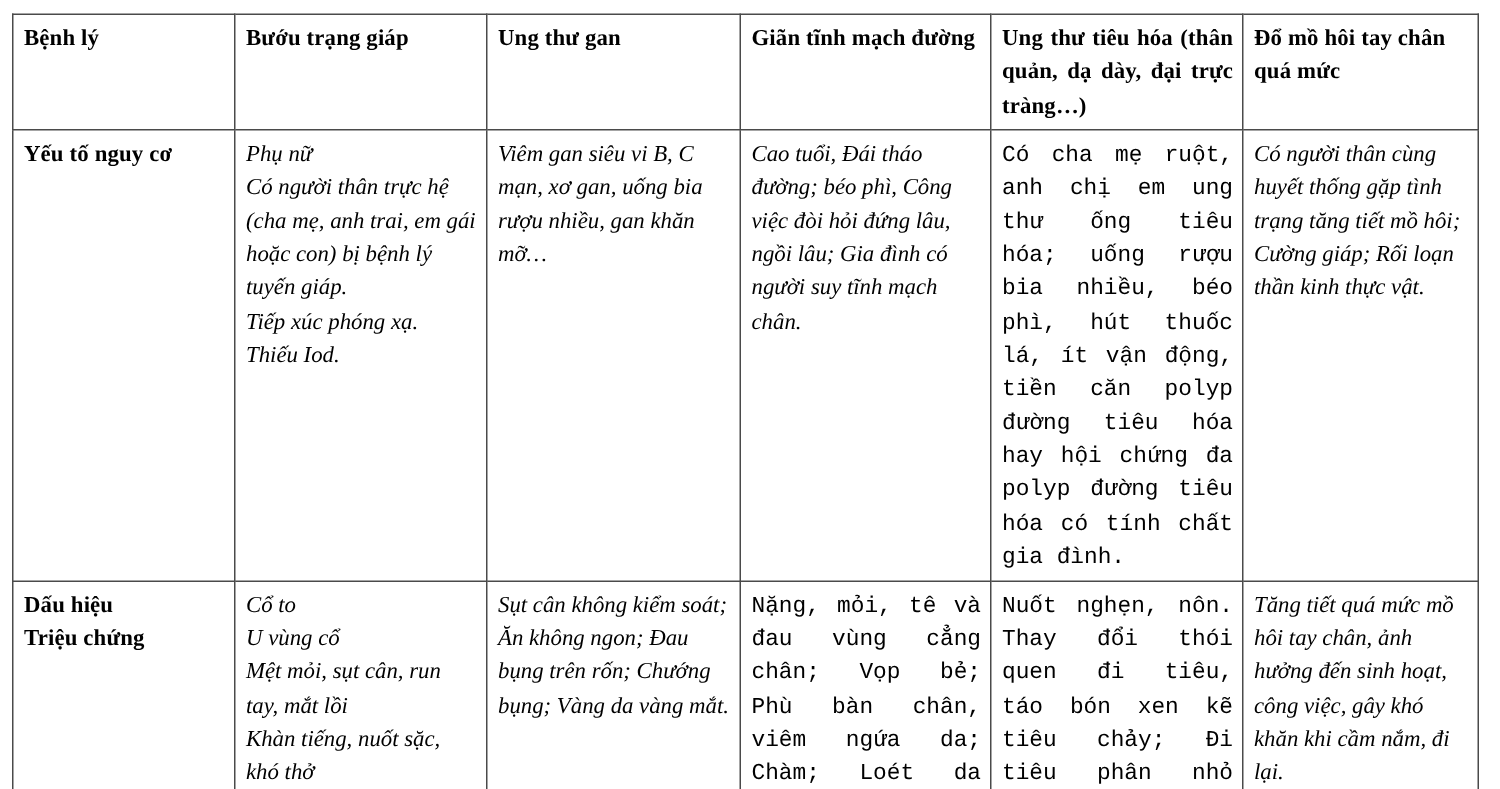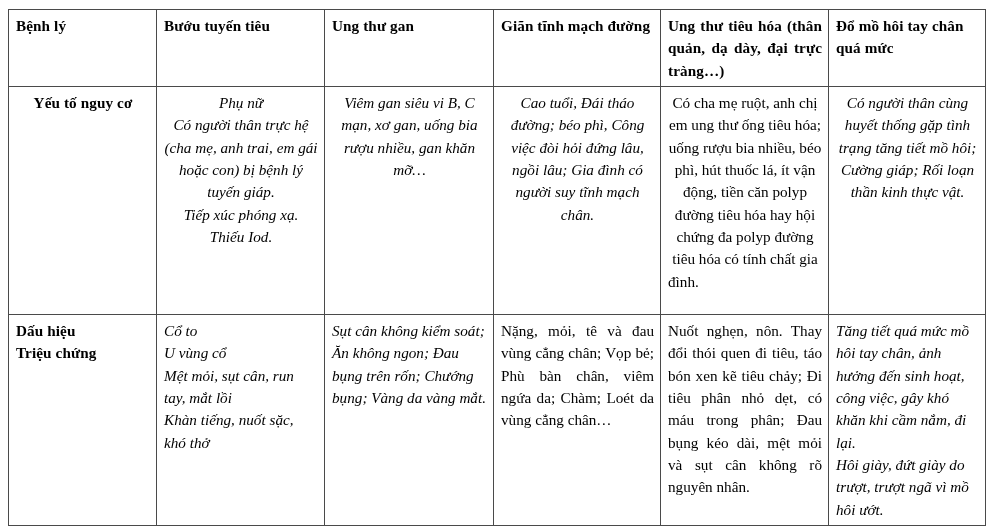--- a/index.html
+++ b/index.html
@@ -69,42 +69,43 @@
   }
 
   table.cmp td.body-cell {
     white-space: pre-line;
     font-style: italic;
   }
   table.cmp td.justify {
     text-align: justify;
     text-align-last: left;
     white-space: normal;
+    font-family: Liberation Mono, monospace;
   }
 
-  table.cmp tr.row-risk td { height: 218px; text-align: center; }
+  table.cmp tr.row-risk td { height: 218px; }
   table.cmp tr.row-symp td { height: 196px; }
 </style>
 </head>
 <body>
 
 <div class="page">
   <table class="cmp">
     <colgroup>
       <col class="c0">
         <col class="c1">
         <col class="c2">
         <col class="c3">
         <col class="c4">
         <col class="c5">
     </colgroup>
     <thead>
       <tr>
         <th>Bệnh lý</th>
-        <th>Bướu tuyến tiêu</th>
+        <th>Bướu trạng giáp</th>
         <th>Ung thư gan</th>
         <th>Giãn tĩnh mạch đường</th>
         <th class="justify">Ung thư tiêu hóa (thân quản, dạ dày, đại trực tràng…)</th>
         <th>Đổ mồ hôi tay chân quá mức</th>
       </tr>
     </thead>
     <tbody>
       <tr class="row-risk">
         <td class="rowlabel">Yếu tố nguy cơ</td>
         <td class="body-cell">Phụ nữ

